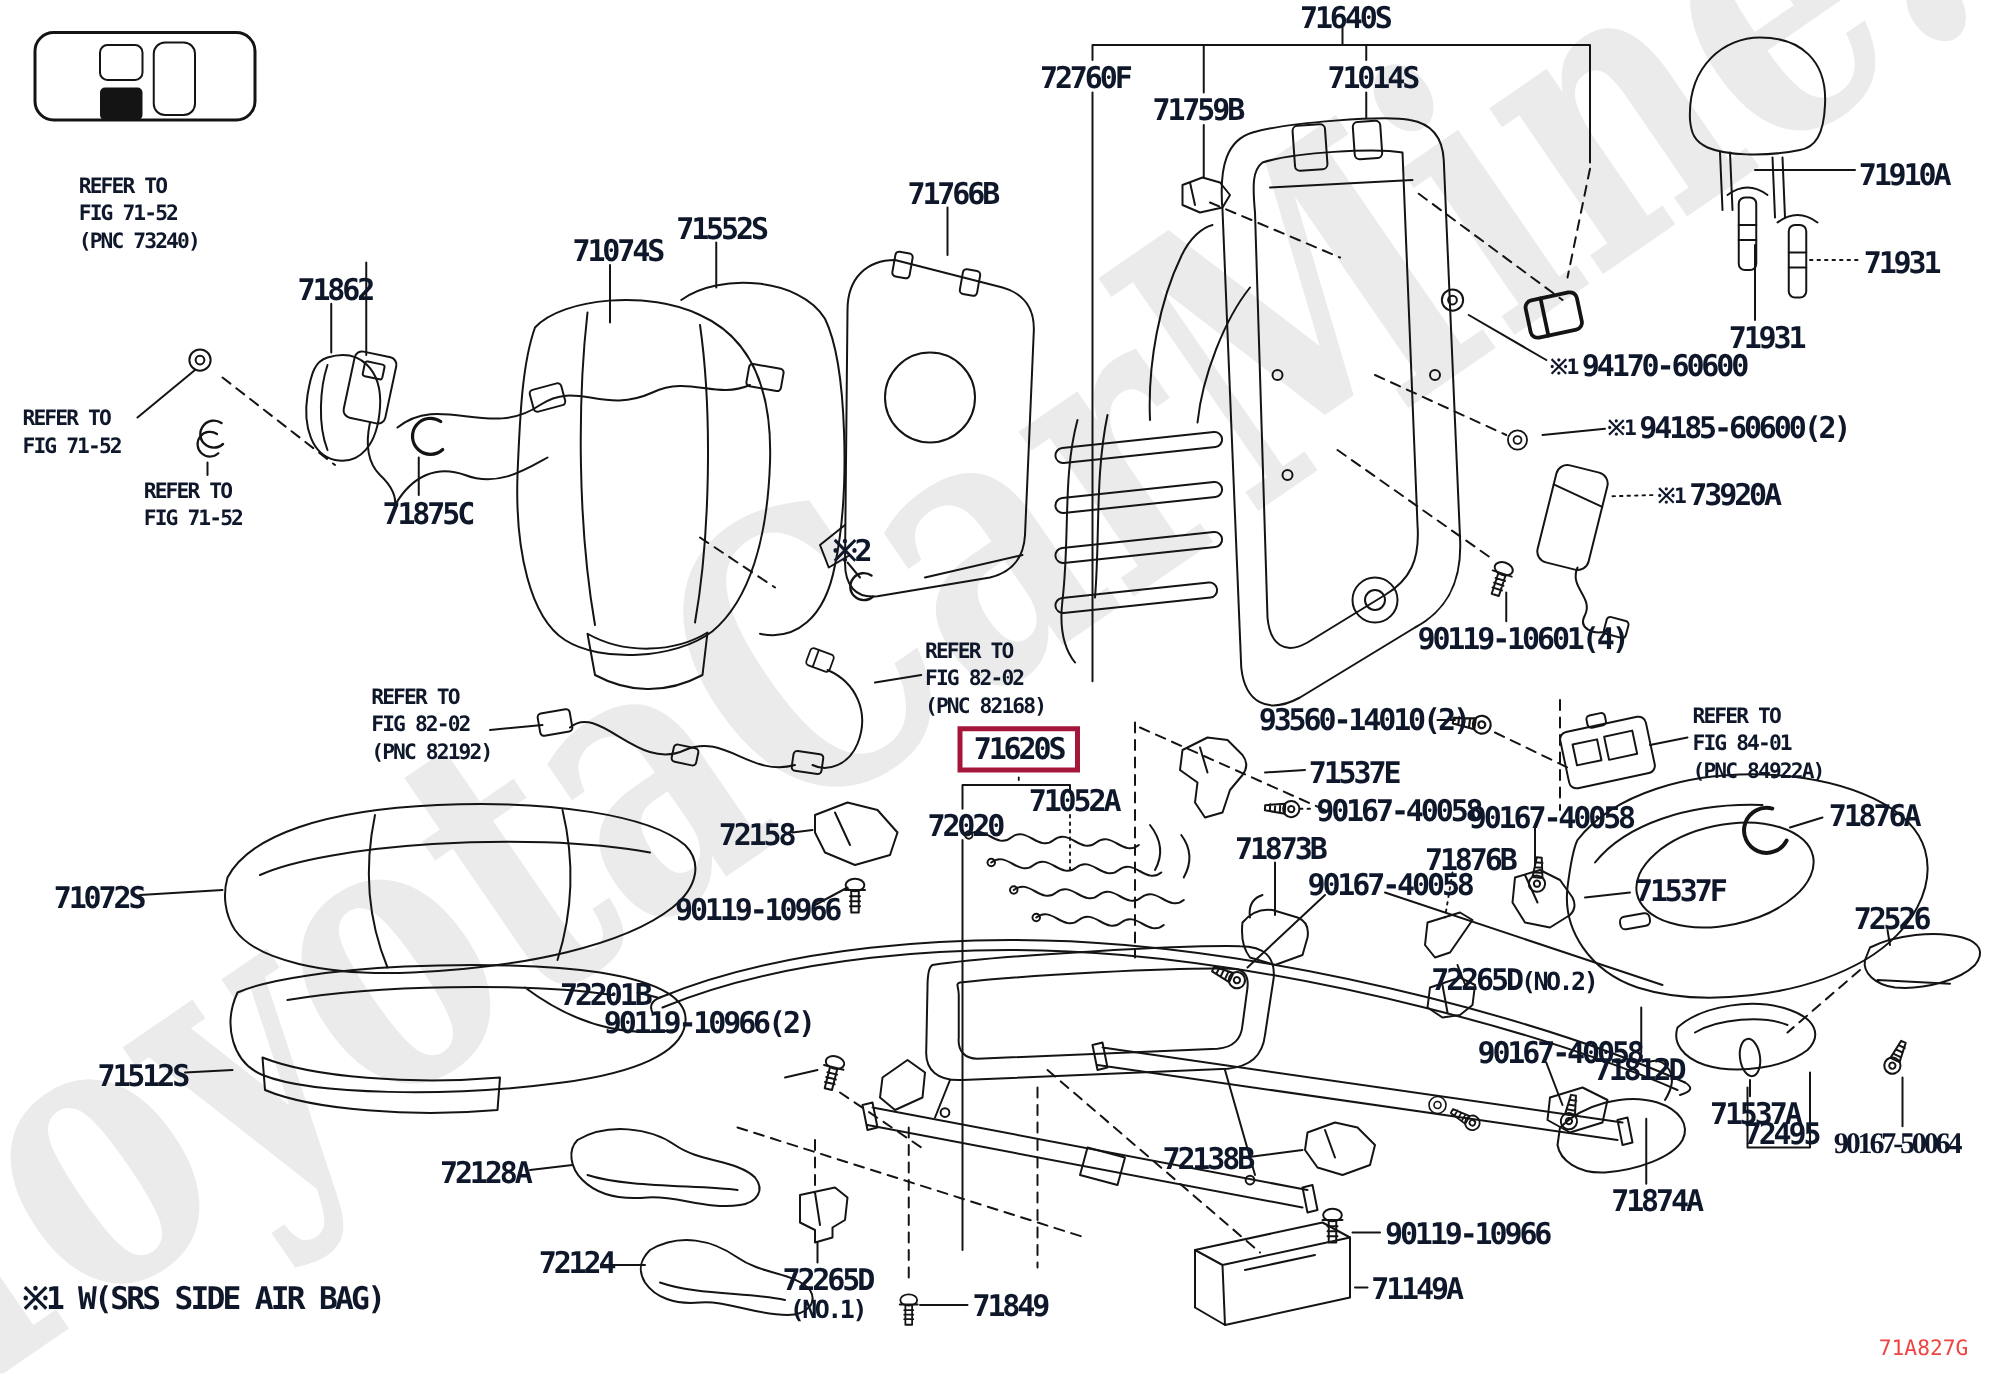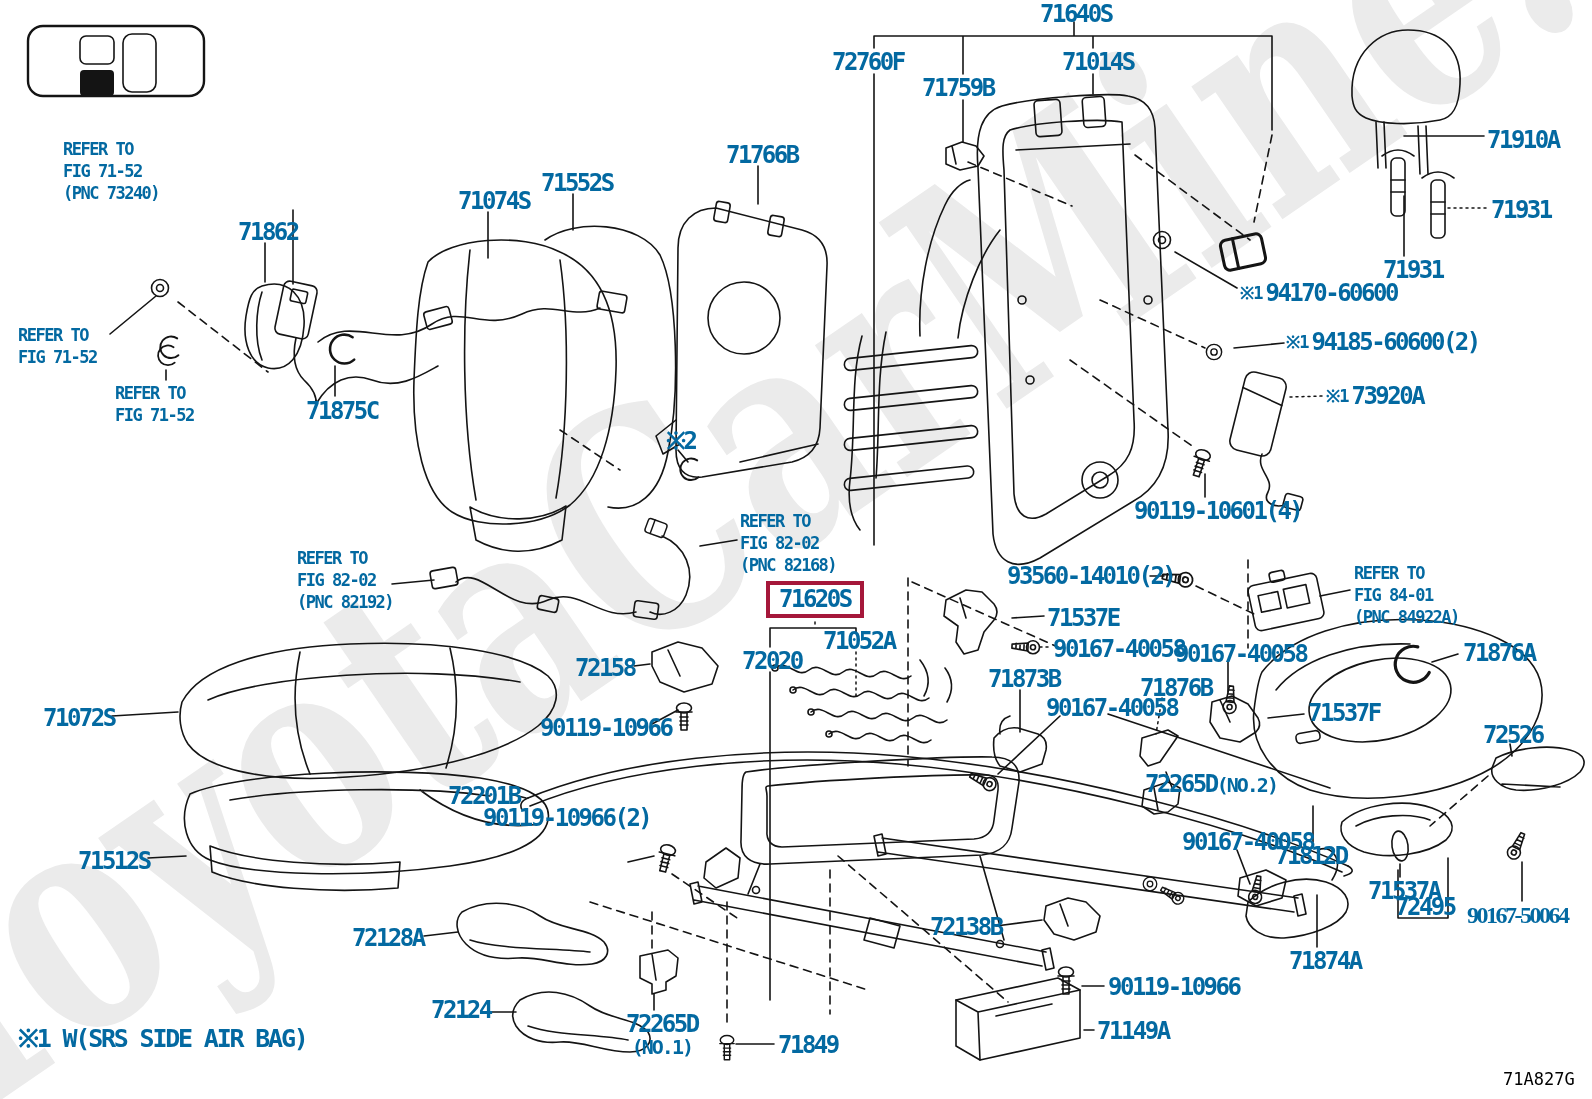--- a/index.html
+++ b/index.html
@@ -7,28 +7,28 @@
   #stage{position:relative;width:1592px;height:1099px;background:#fff;overflow:hidden;
          font-family:"DejaVu Sans Mono",monospace;}
   #art{position:absolute;left:0;top:0;}
   #art path,#art line,#art rect,#art circle,#art ellipse,#art polyline{
       stroke:#141414;fill:none;stroke-width:1.6;stroke-linecap:round;stroke-linejoin:round;}
   #art .wm{stroke:none;fill:#ebebeb;font-family:"DejaVu Serif",serif;font-weight:bold;}
   #art .dash{stroke-dasharray:8 6;stroke-width:1.5;}
   #art .dot{stroke-dasharray:2 4;stroke-width:1.5;}
   #art .fill{fill:#141414;stroke:none;}
   #art .thin{stroke-width:1.2;}
-  .lbl{position:absolute;color:#0369a1;font-weight:700;font-size:24px;letter-spacing:-2.5px;
+  .lbl{position:absolute;color:#0f172a;font-weight:700;font-size:24px;letter-spacing:-2.5px;
        line-height:1.06;white-space:pre-line;}
   .lbl .pre{font-size:17px;letter-spacing:-1px;vertical-align:2px;margin-right:3px;}
   .lbl .suf{font-size:20px;letter-spacing:-2px;}
   .lbl .sub{display:block;font-size:20px;letter-spacing:-2px;text-align:center;line-height:1.05;}
   .lbl.r{font-size:17px;letter-spacing:-1.5px;line-height:22px;}
   .lbl.n{font-size:25px;letter-spacing:-2.2px;font-weight:700;}
-  .lbl.c{font-size:17px;letter-spacing:0;color:#000000;font-weight:400;}
+  .lbl.c{font-size:17px;letter-spacing:0;color:#ef4444;font-weight:400;}
   .lbl.hl{border:4px solid #A5173A;padding:2px 9px;}
 </style>
 </head>
 <body>
 
 <div id="stage">
 
 <svg id="art" width="1592" height="1099" viewBox="0 0 1592 1099">
 
   <text class="wm" transform="translate(-50,1135) rotate(-34.5)" font-size="310" textLength="2280" lengthAdjust="spacingAndGlyphs">ToyotaCarMine.ru</text>

